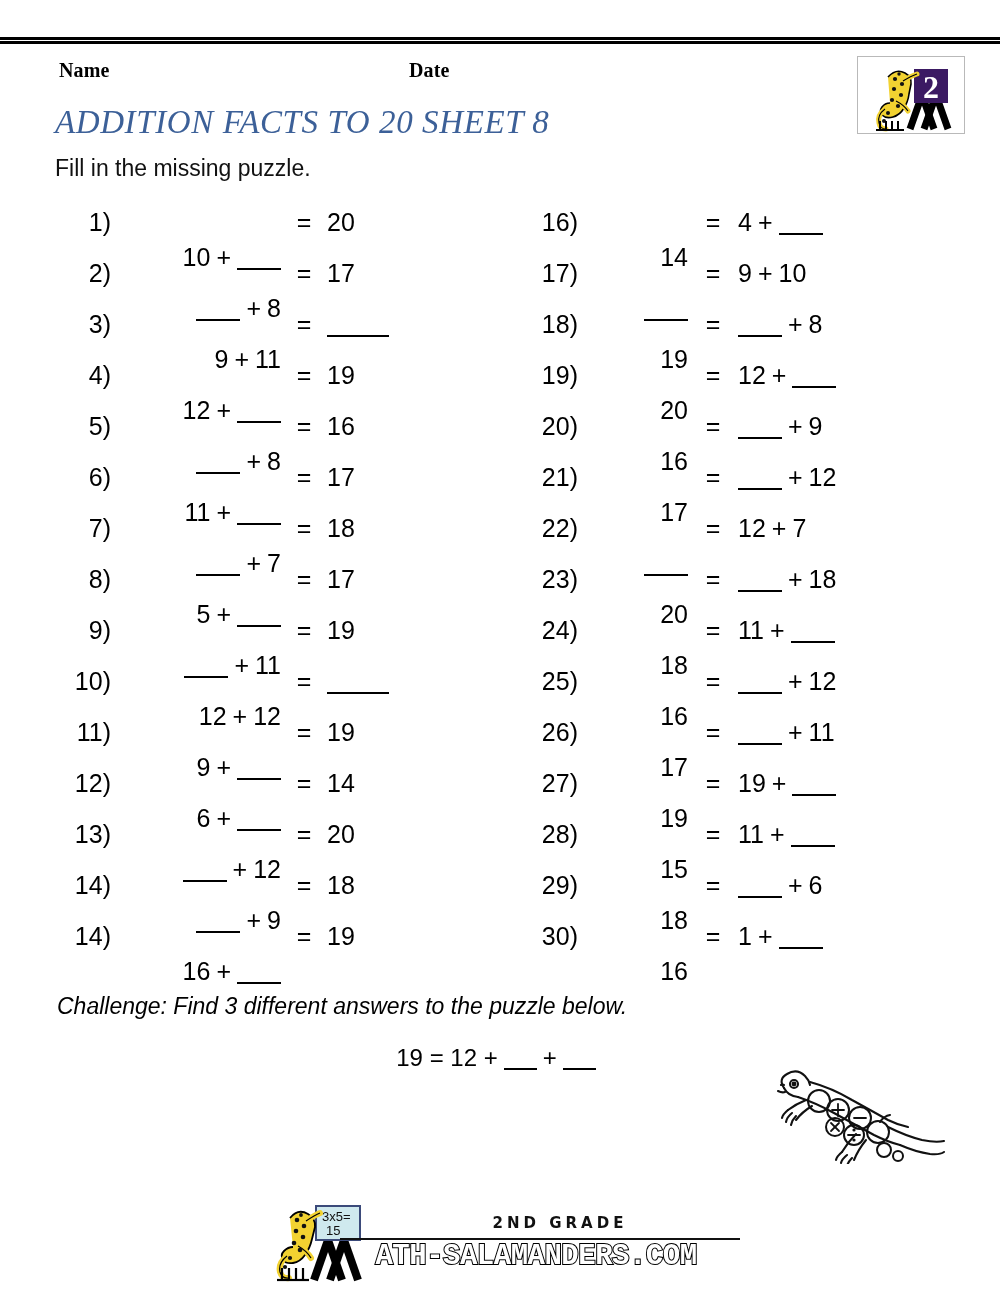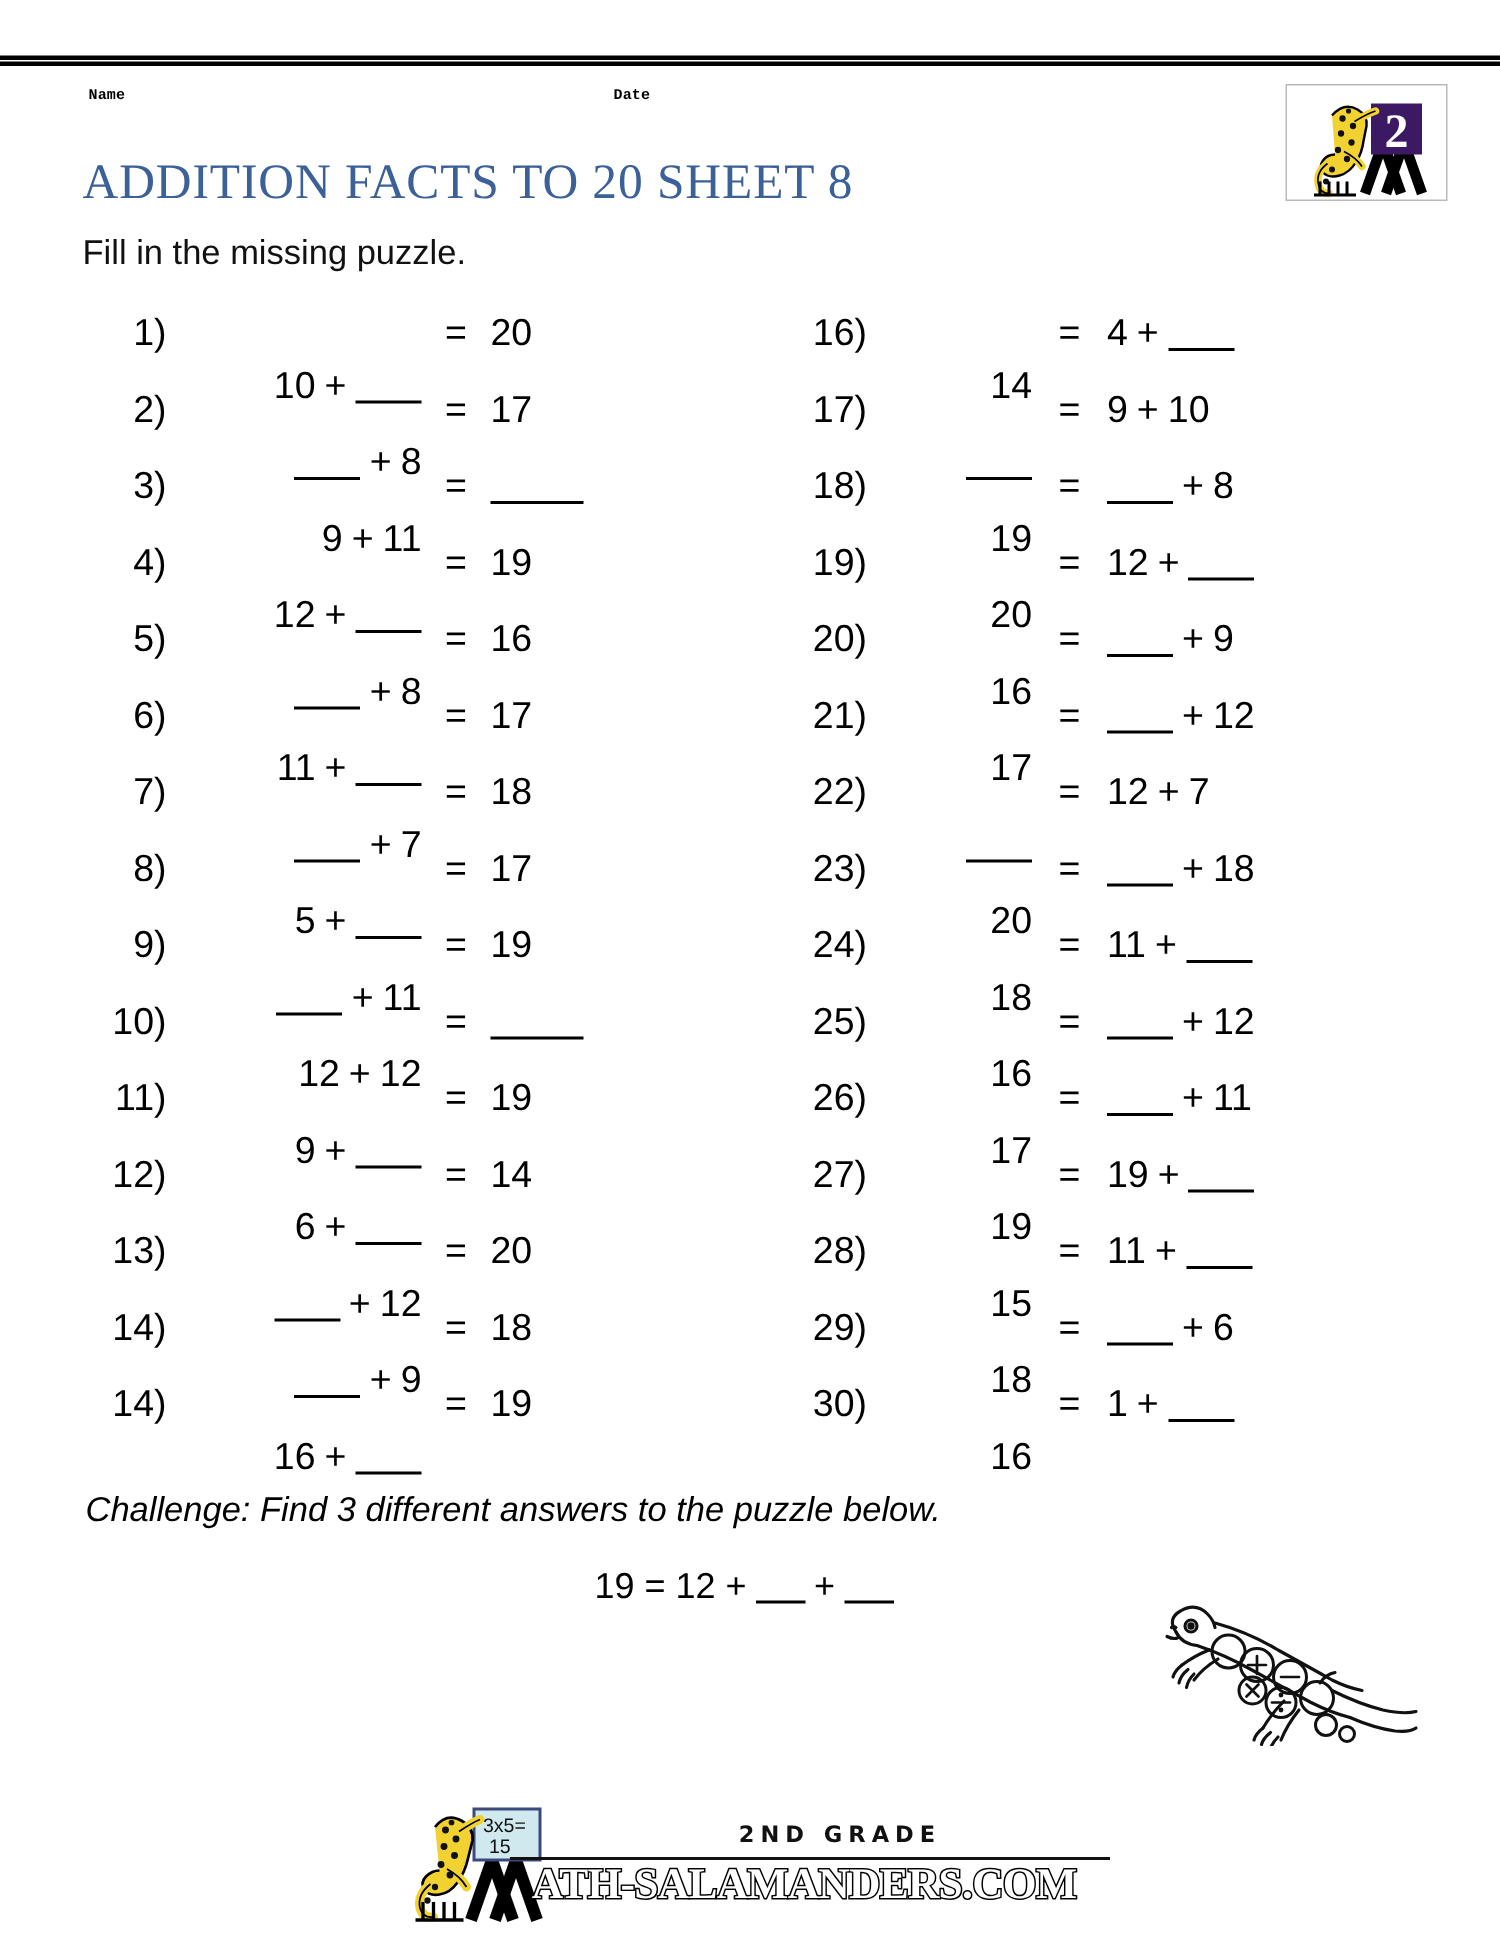--- a/index.html
+++ b/index.html
@@ -41,24 +41,24 @@
   .namedate {
     position: absolute;
     left: 59px;
     top: 59px;
     width: 880px;
     height: 22px;
   }
   .namedate .lbl {
     position: absolute;
     top: 0;
-    font-size: 10px;
+    font-size: 20px;
     font-weight: 600;
     letter-spacing: .1px;
-    font-family: Liberation Mono, monospace;
+    font-family: Liberation Serif, serif;
   }
   .namedate .lbl.name { left: 0; }
   .namedate .lbl.date { left: 350px; }
 
   
   .badge {
     position: absolute;
     left: 857px;
     top: 56px;
     width: 108px;
@@ -72,20 +72,21 @@
   
   .title {
     position: absolute;
     left: 55px;
     top: 104px;
     font-family: "Liberation Serif", serif;
     font-size: 33px;
     letter-spacing: .6px;
     color: #3c6098;
     white-space: nowrap;
+    font-style: italic;
   }
   .subtitle {
     position: absolute;
     left: 55px;
     top: 155px;
     font-size: 23px;
     color: #111111;
     white-space: nowrap;
   }
 
@@ -198,21 +199,21 @@
     width: 400px;
     height: 2px;
     background: #111;
   }
   .footer .domain {
     position: absolute;
     left: 62px;
     top: 44px;
     width: 412px;
     text-align: center;
-    font-family: Liberation Serif, serif;
+    font-family: Liberation Mono, monospace;
     font-size: 29px;
     font-weight: bold;
     letter-spacing: -0.5px;
     color: #ffffff;
     -webkit-text-stroke: 2px #000;
     paint-order: stroke fill;
     white-space: nowrap;
   }
   .footer .mascot {
     position: absolute;

